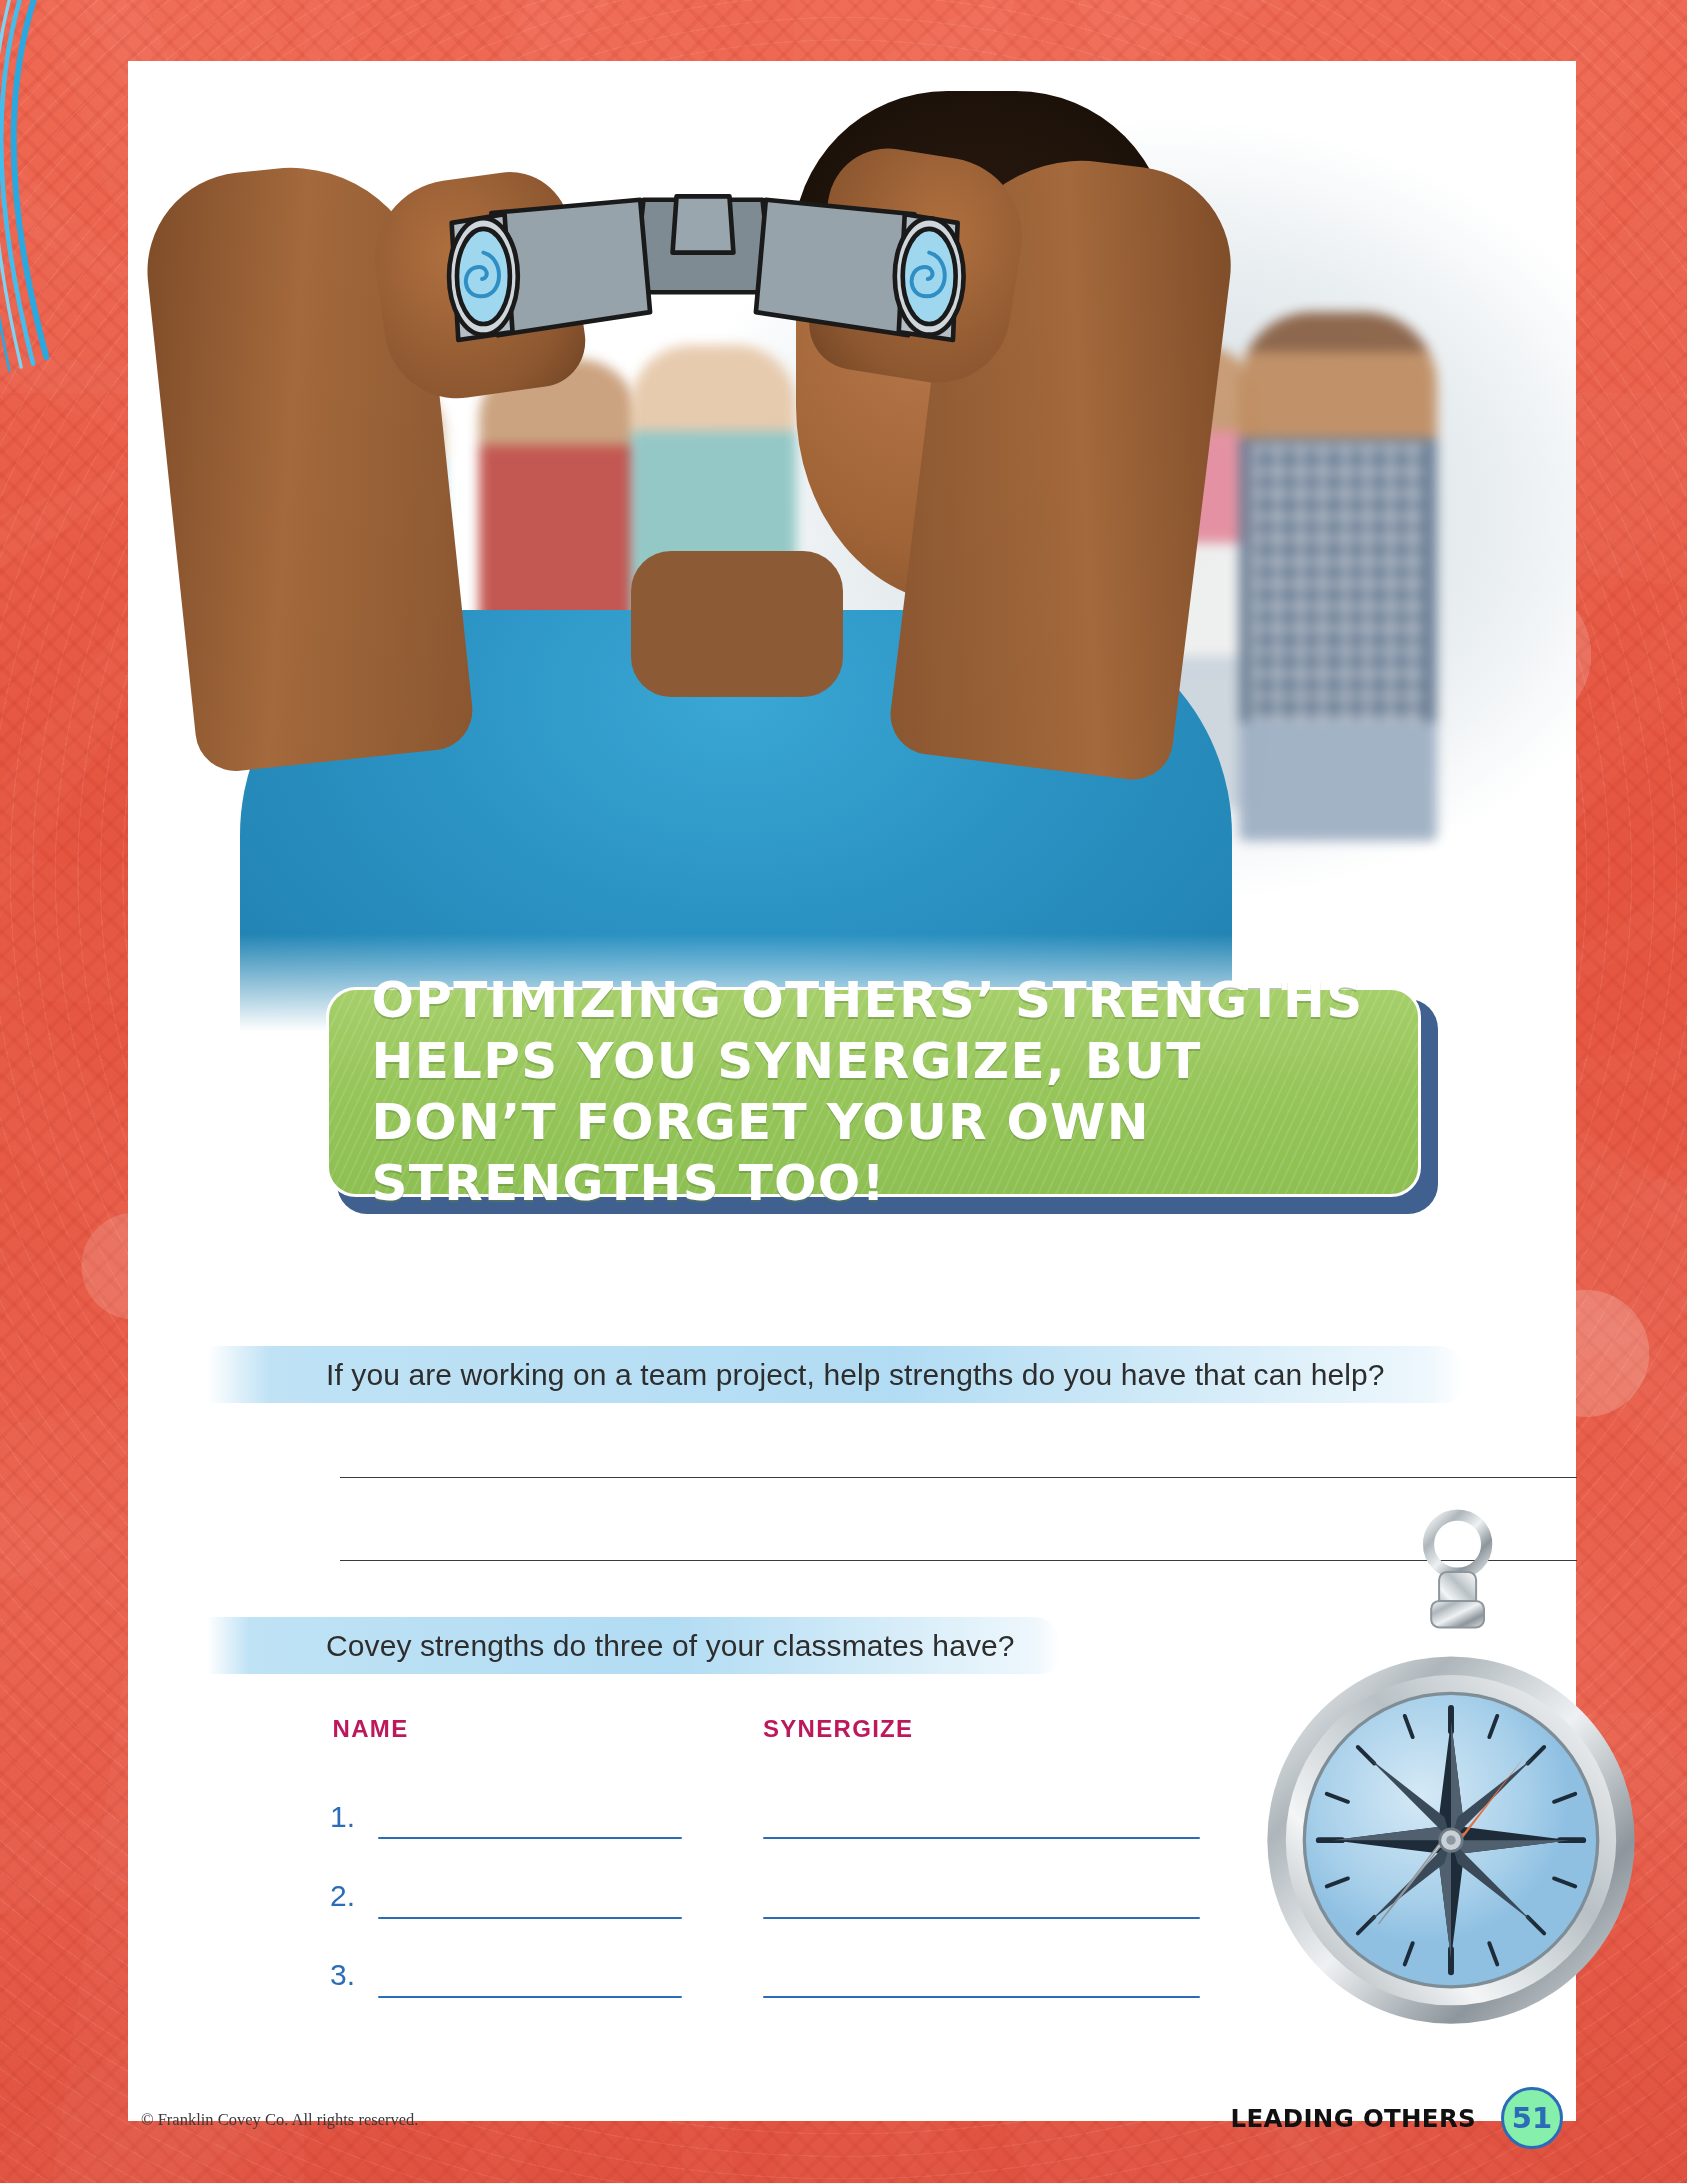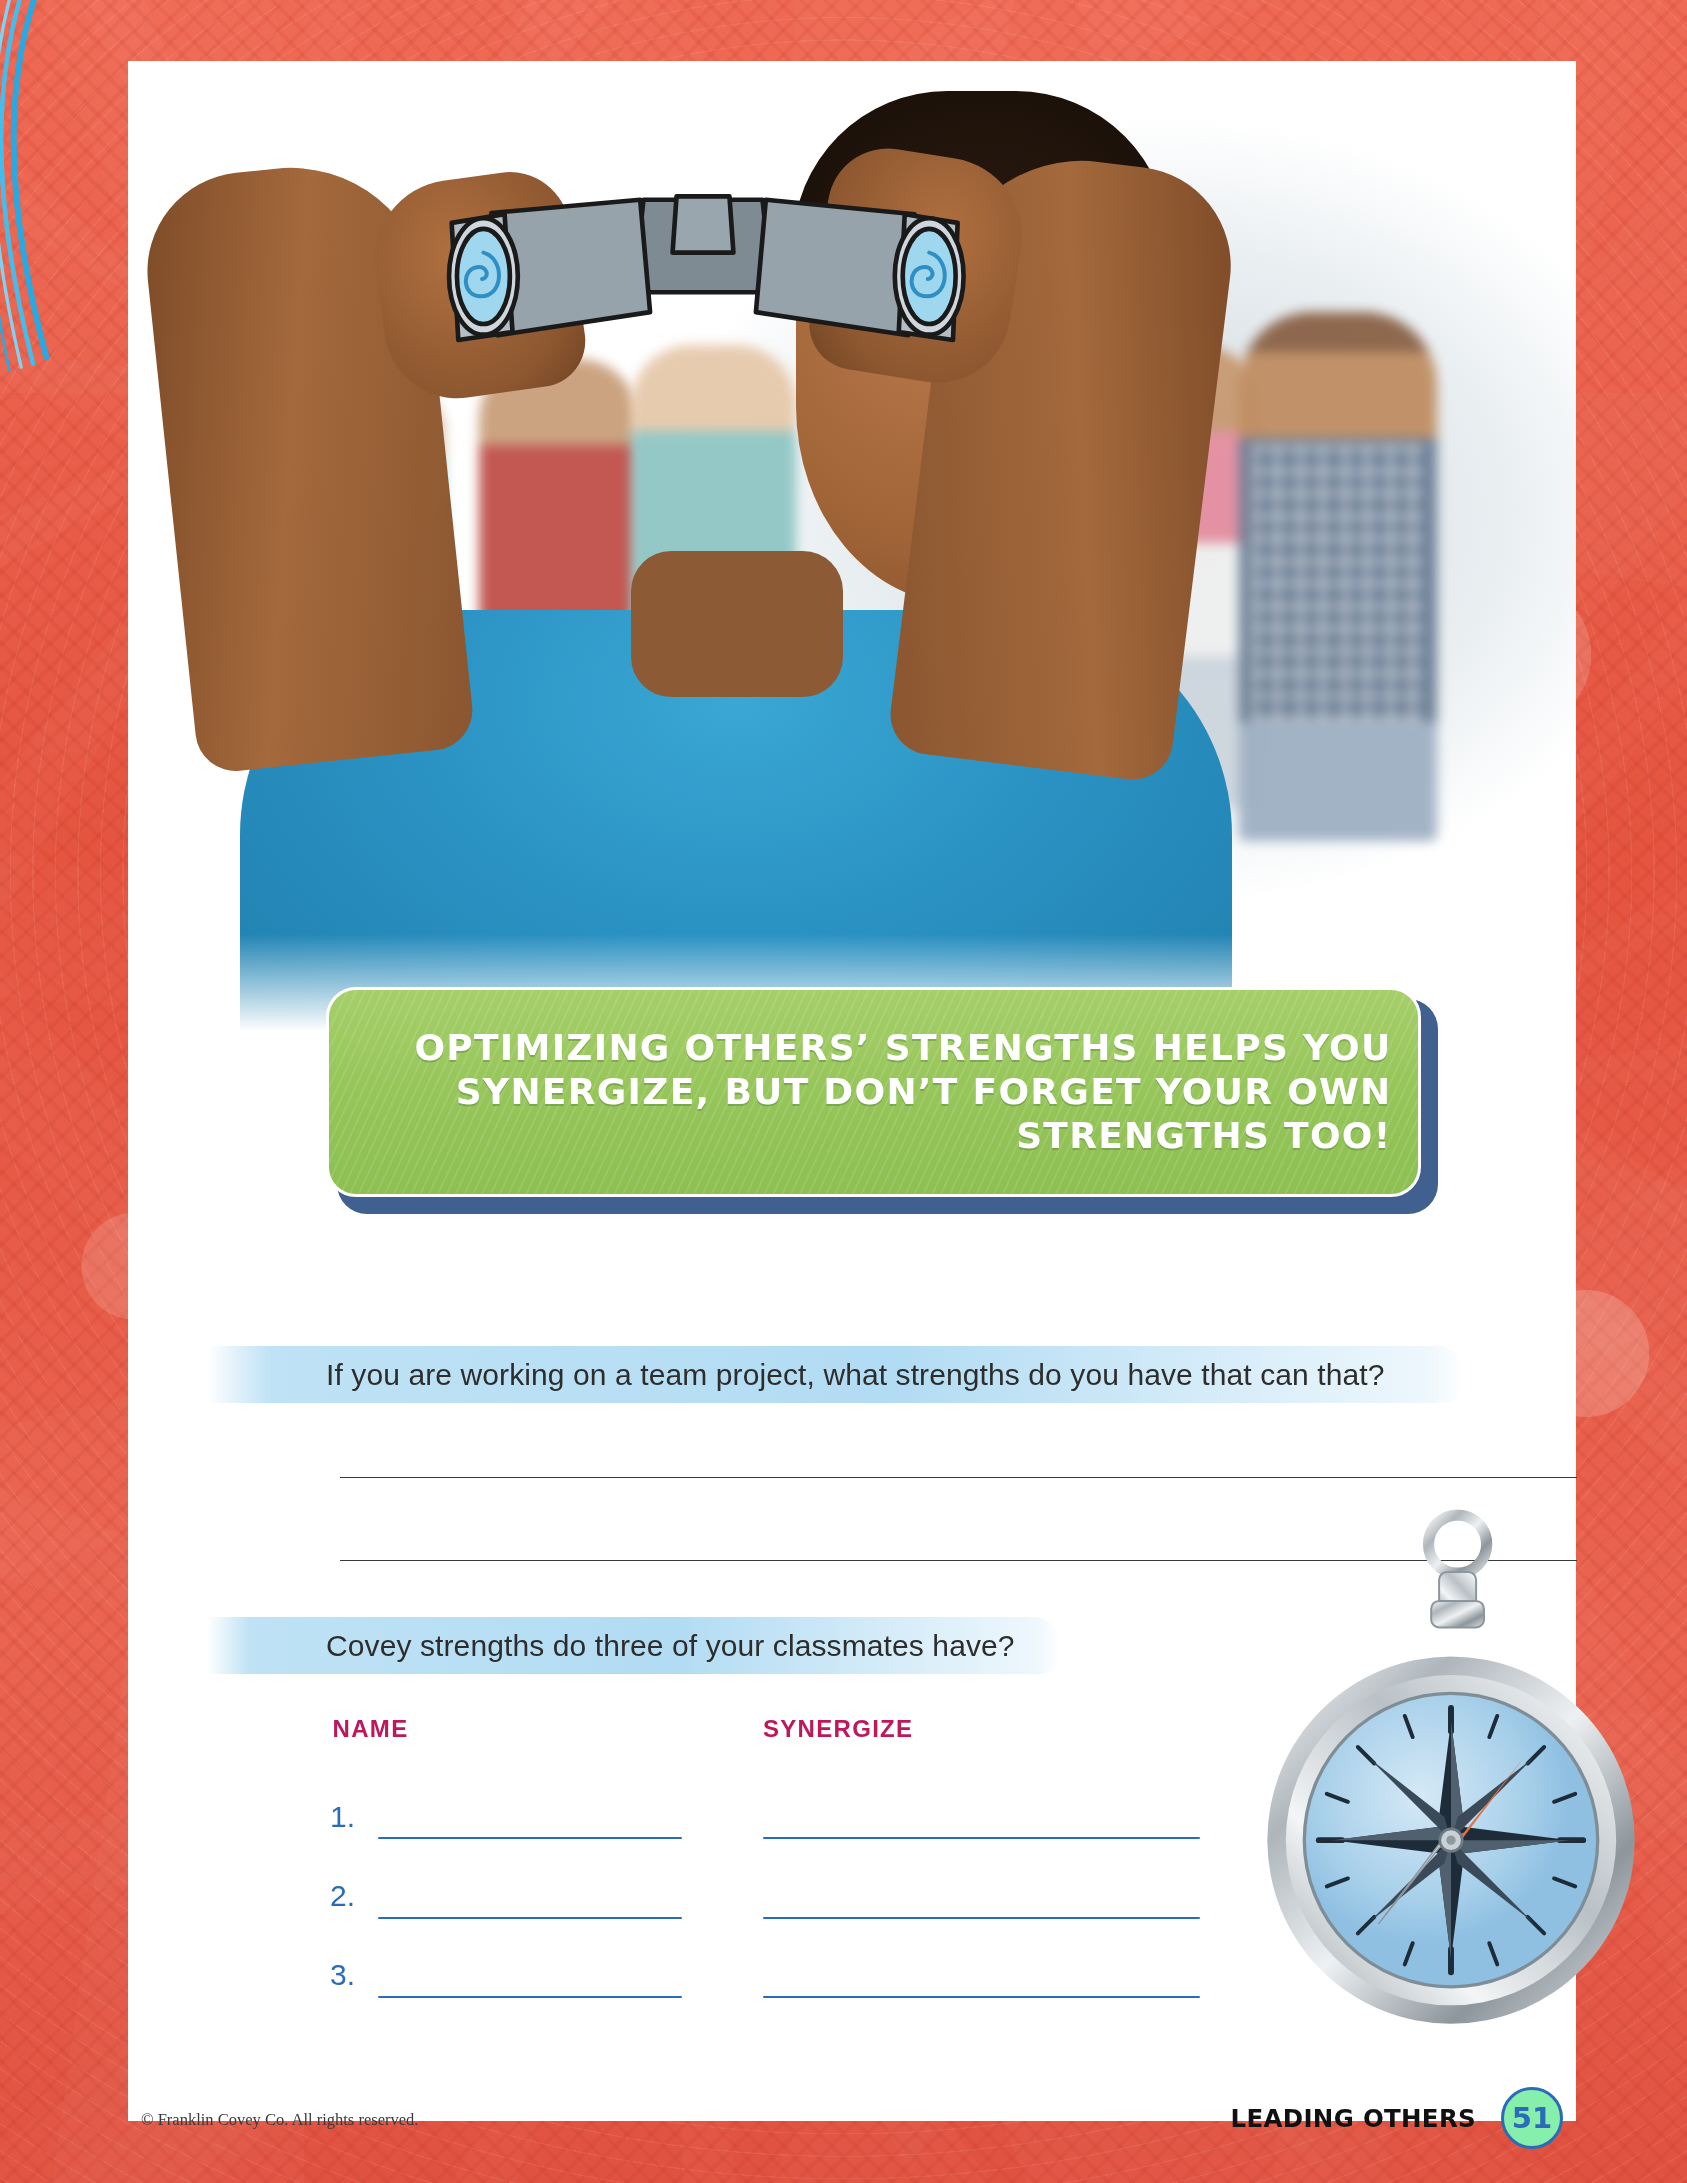--- a/index.html
+++ b/index.html
@@ -197,27 +197,28 @@
     border: 3.3px solid #ffffff;
     box-sizing: border-box;
     display: flex;
     align-items: center;
     justify-content: center;
   }
   .banner-text {
     color: #ffffff;
     font-family: "DejaVu Sans", sans-serif;
     font-weight: bold;
-    font-size: 36px;
+    font-size: 50px;
     line-height: 1.22;
     letter-spacing: 1.3px;
-    text-align: right;
+    text-align: left;
     text-transform: uppercase;
     text-shadow: 0 2px 0 rgba(90,130,60,0.45);
     padding: 0 26.5px;
+    margin-left: 16px;
   }
 
   
   .q-block { position: absolute; z-index: 25; }
   .q1 { left: 198px; top: 1297px; width: 1125px; }
   .q2 { left: 198px; top: 1568px; width: 1125px; }
 
   .q-highlight {
     position: absolute;
     left: -119px;
@@ -374,21 +375,21 @@
 
   <div class="banner-wrap">
     <div class="banner-shadow"></div>
     <div class="banner">
       <div class="banner-text">OPTIMIZING OTHERS’ STRENGTHS HELPS YOU SYNERGIZE, BUT DON’T FORGET YOUR OWN STRENGTHS TOO!</div>
     </div>
   </div>
 
   <div class="q-block q1">
     <div class="q-highlight"></div>
-    <div class="q-text">If you are working on a team project, what strengths do you have that can that?</div>
+    <div class="q-text">If you are working on a team project, help strengths do you have that can help?</div>
   </div>
   <div class="answer-line al1"></div>
   <div class="answer-line al2"></div>
 
   <div class="q-block q2">
     <div class="q-highlight"></div>
     <div class="q-text">Covey strengths do three of your classmates have?</div>
   </div>
 
   <div class="table-wrap">

